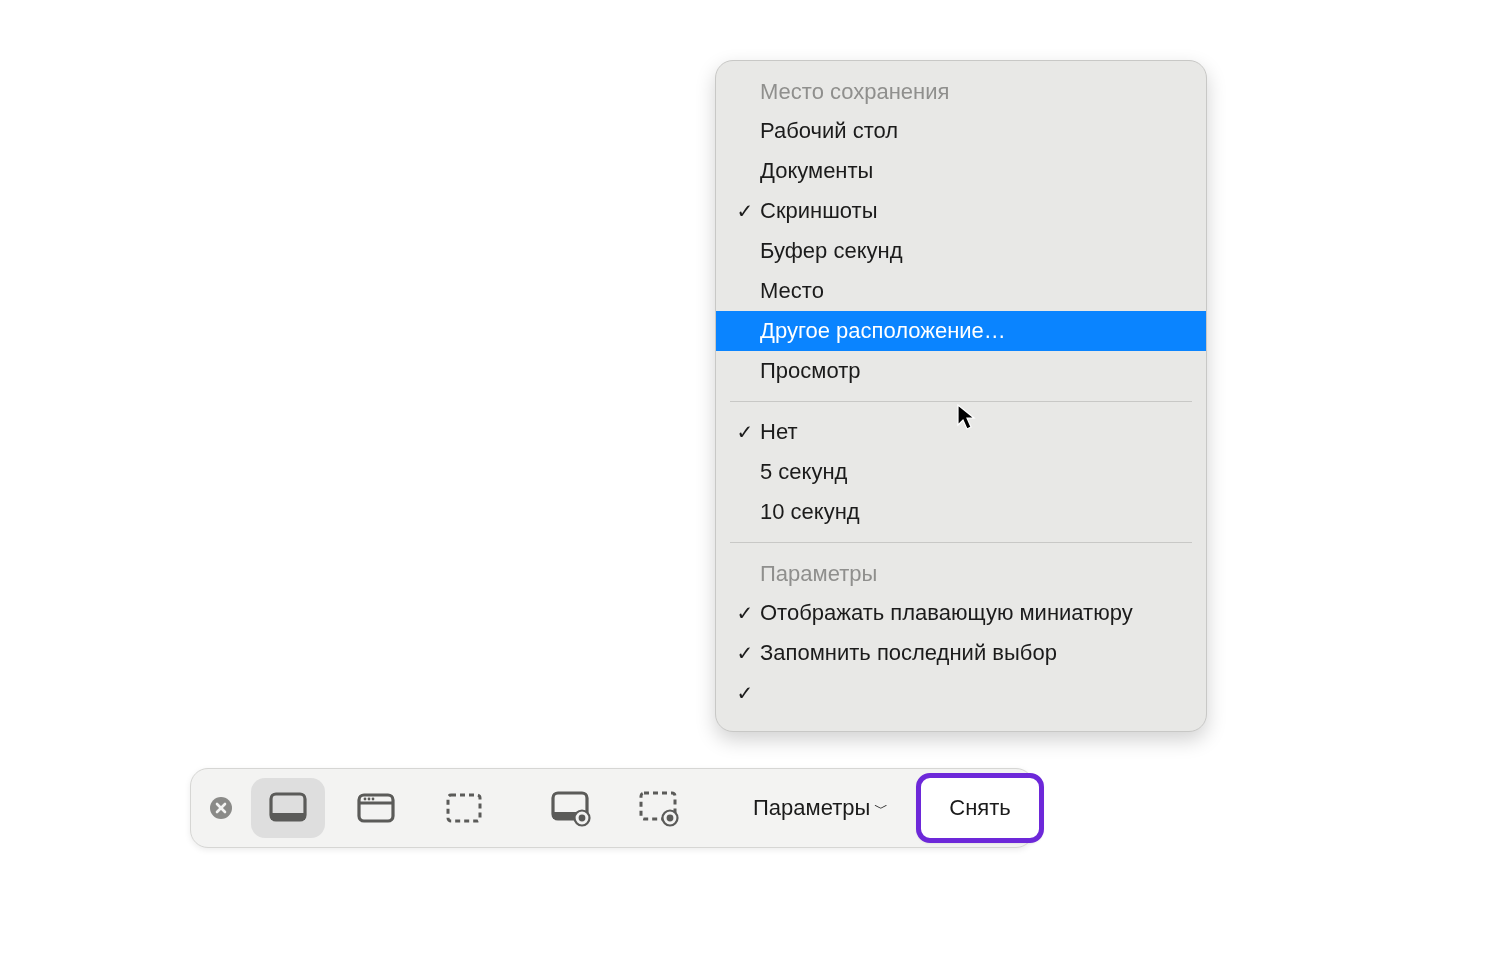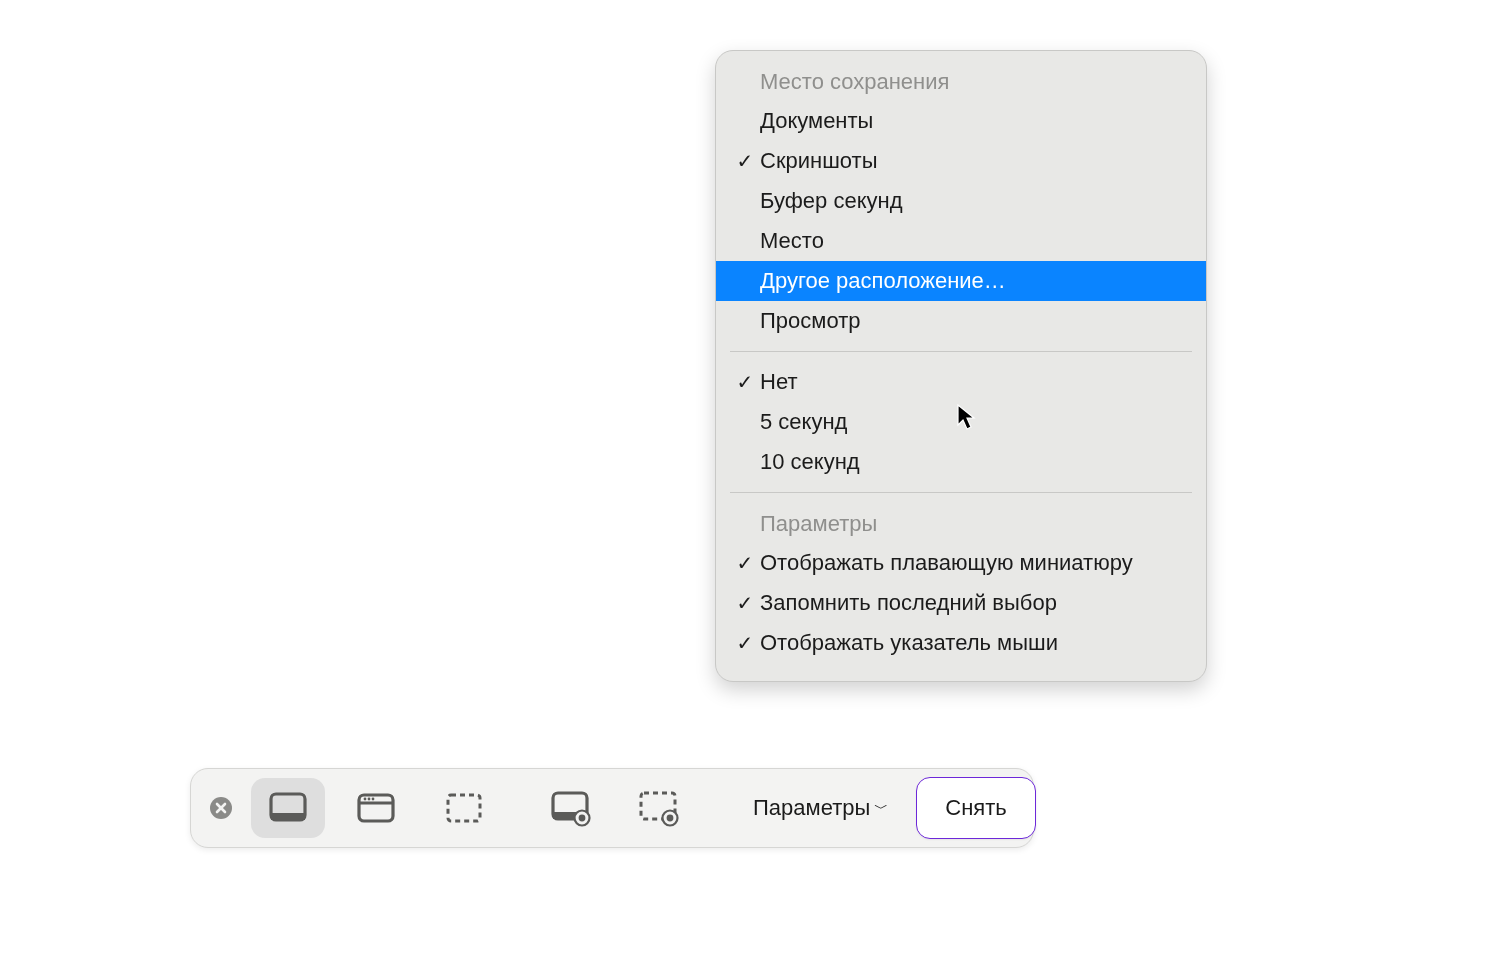--- a/index.html
+++ b/index.html
@@ -80,34 +80,34 @@
   }
   .toolbar .text-btn .chev { font-size: 14px; margin-top: 2px; }
 
   .toolbar .primary-btn {
     height: 60px;
     padding: 0 28px;
     margin-right: 10px;
     margin-left: 2px;
     border-radius: 14px;
     background: #ffffff;
-    border: 1px solid #6d28d9;
+    border: 5px solid #6d28d9;
     box-shadow: 0 1px 2px rgba(0,0,0,0.06);
     display: flex;
     align-items: center;
     justify-content: center;
     color: #1b1b1b;
     font-size: 22px;
   }
 
   
   .menu {
     position: absolute;
     left: 715px;
-    top: 50px;
+    top: 60px;
     width: 490px;
     background: #e8e8e6;
     border: 1px solid #c8c8c6;
     border-radius: 18px;
     box-shadow: 0 8px 20px rgba(0,0,0,0.18);
     padding: 10px 0 18px 0;
   }
   .menu .section-title {
     font-size: 22px;
     color: #8f8f8d;
@@ -230,20 +230,24 @@
     <span>Снять</span>
   </div>
 
 </div>
 
 <div class="menu">
 
   <div class="section-title">Место сохранения</div>
   <div class="item">
     <span class="check">✓</span>
+    <span class="label">Рабочий стол</span>
+  </div>
+  <div class="item">
+    <span class="check">✓</span>
     <span class="label">Документы</span>
   </div>
   <div class="item checked">
     <span class="check">✓</span>
     <span class="label">Скриншоты</span>
   </div>
   <div class="item">
     <span class="check">✓</span>
     <span class="label">Буфер секунд</span>
   </div>
@@ -281,21 +285,20 @@
   <div class="item checked">
     <span class="check">✓</span>
     <span class="label">Отображать плавающую миниатюру</span>
   </div>
   <div class="item checked">
     <span class="check">✓</span>
     <span class="label">Запомнить последний выбор</span>
   </div>
   <div class="item checked">
     <span class="check">✓</span>
-    <span class="label">Отображать указатель мыши</span>
   </div>
 
 </div>
 
 <div class="cursor">
   <svg viewBox="0 0 20 28">
     <path d="M1 1 L1 21 L6 16 L10 25 L14 23 L10 14 L17 14 Z" fill="#000" stroke="#fff" stroke-width="1.2"></path>
   </svg>
 </div>
 

